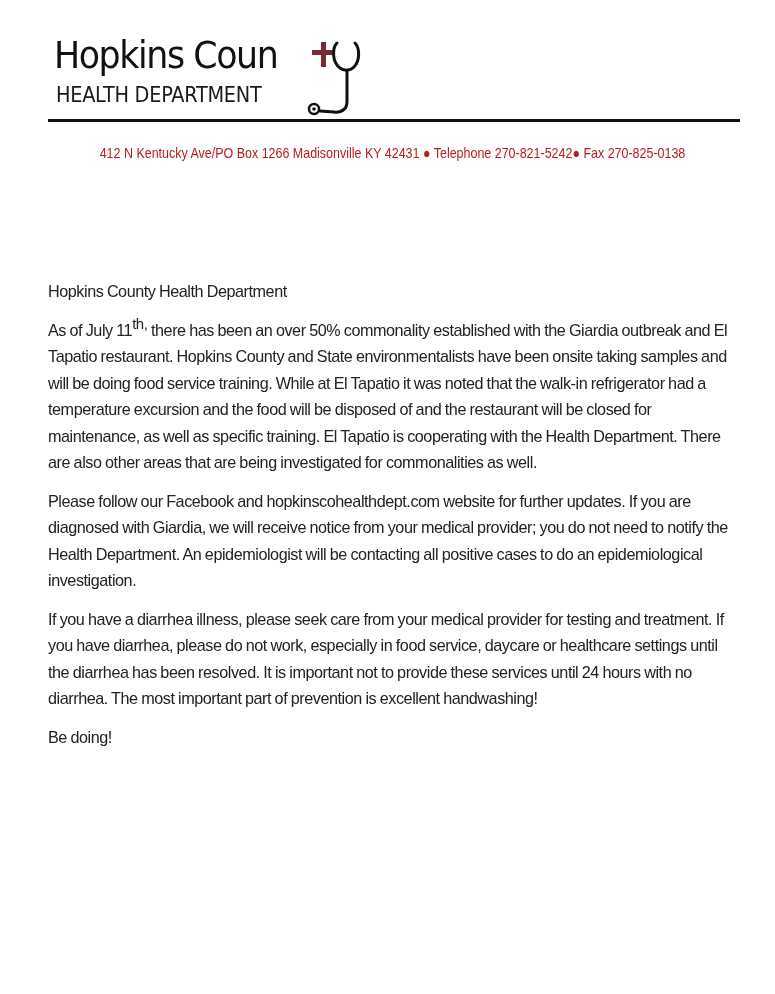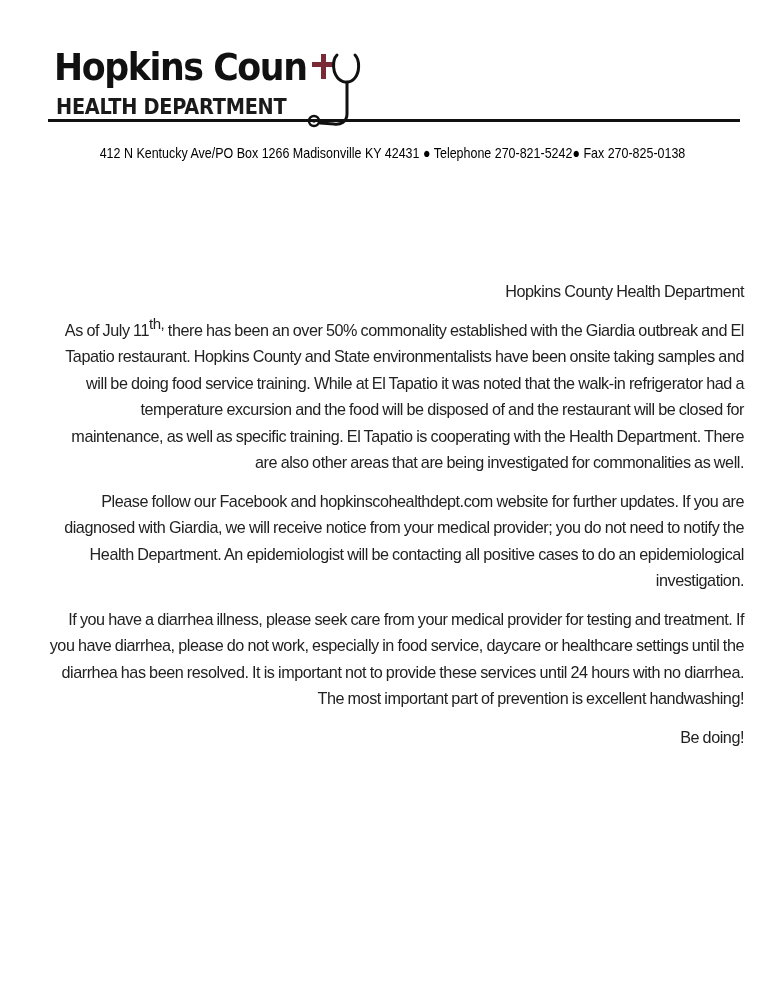--- a/index.html
+++ b/index.html
@@ -18,24 +18,23 @@
     .letterhead {
       position: absolute;
       left: 0;
       top: 0;
       width: 775px;
       height: 170px;
     }
     .logo {
       position: absolute;
       left: 54px;
-      top: 48px;
+      top: 36px;
       width: 360px;
       height: 80px;
-      font-weight: bold;
     }
     .logo-line1 {
       position: absolute;
       left: 0;
       top: 0;
       font-family: "DejaVu Sans", sans-serif;
       font-size: 37px;
       letter-spacing: -1.5px;
       line-height: 40px;
       color: #111111;
@@ -73,44 +72,43 @@
     }
     .address {
       position: absolute;
       left: 0;
       top: 144px;
       width: 775px;
       text-align: center;
       font-family: "Liberation Sans", sans-serif;
       font-size: 14.5px;
       line-height: 18px;
-      color: #000000;
+      color: #b91c1c;
       white-space: nowrap;
     }
     .address-inner {
       display: inline-block;
       transform: scaleX(0.86);
       transform-origin: center top;
       margin-left: 10px;
     }
     .content {
       position: absolute;
       left: 48px;
       top: 278px;
       width: 700px;
     }
     .content p {
-      margin: 0 4px 12px 0;
+      margin: 0 12px 12px 0;
       font-family: "Liberation Sans", sans-serif;
       font-size: 16.2px;
       line-height: 26.5px;
       color: #222222;
       letter-spacing: -0.45px;
       word-spacing: -0.5px;
-      text-align: right;
     }
     .content p.heading {
       margin-bottom: 12px;
     }
     sup {
       font-size: 15px;
       line-height: 0;
       vertical-align: 7px;
     }
   </style>

